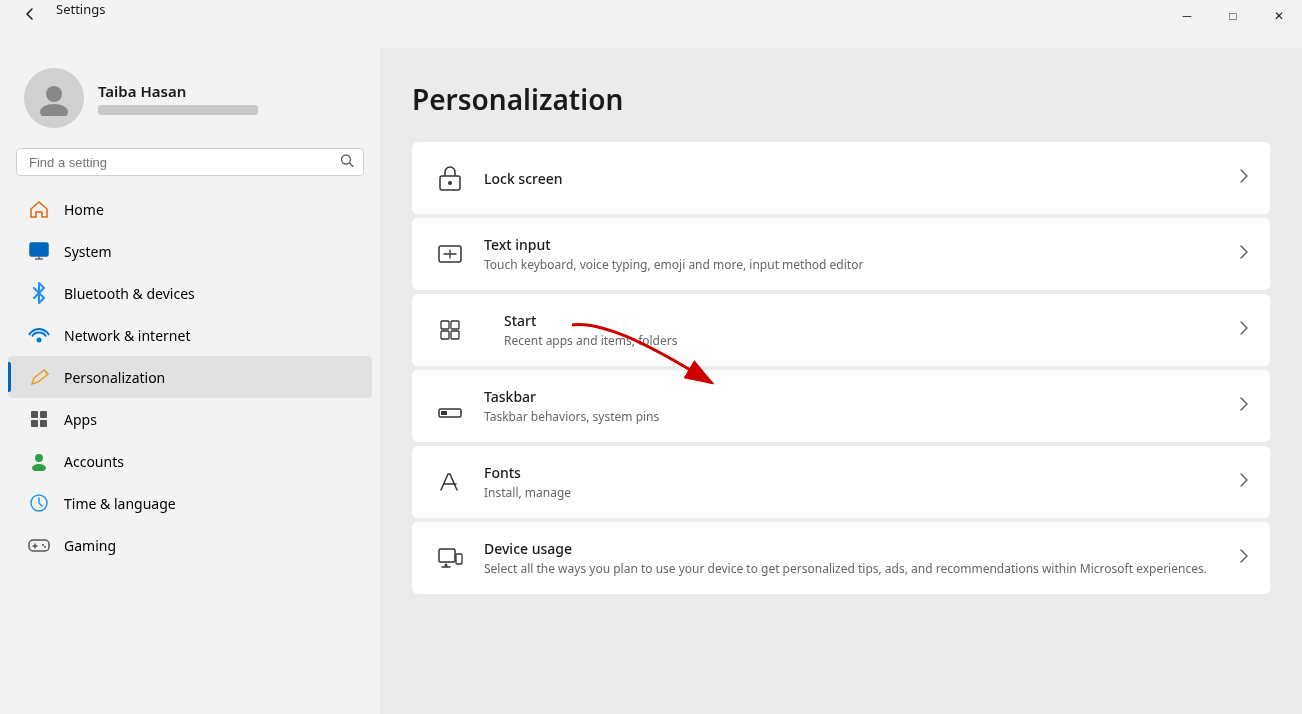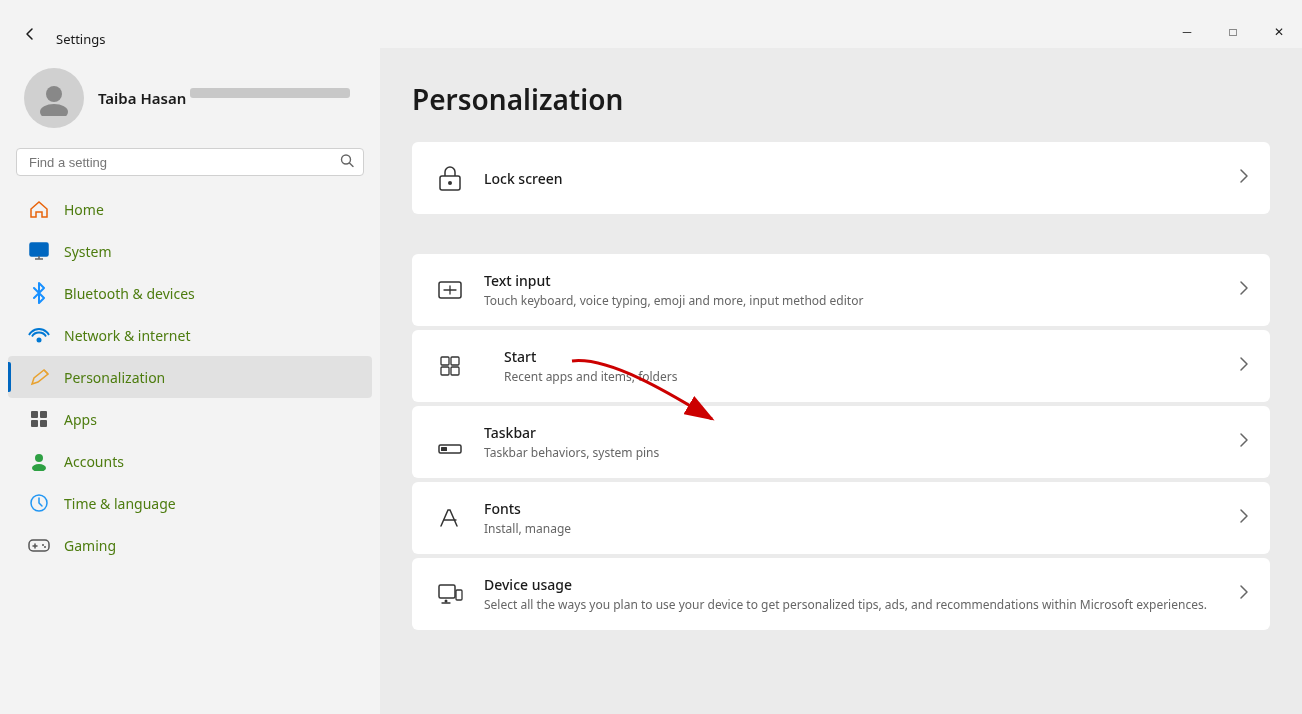--- a/index.html
+++ b/index.html
@@ -11,21 +11,21 @@
       overflow: hidden;
       display: flex;
       flex-direction: column;
     }
 
     
     .titlebar {
       background: #f3f3f3;
       height: 48px;
       display: flex;
-      align-items: flex-end;
+      align-items: flex-start;
       padding: 0 16px;
       gap: 12px;
       flex-shrink: 0;
     }
     .titlebar-back {
       width: 28px; height: 28px;
       border-radius: 4px;
       border: none;
       background: transparent;
       cursor: pointer;
@@ -79,21 +79,21 @@
     }
     .user-avatar {
       width: 60px; height: 60px;
       border-radius: 50%;
       background: #d0d0d0;
       display: flex; align-items: center; justify-content: center;
       font-size: 28px;
       color: #666;
       flex-shrink: 0;
     }
-    .user-info { display: flex; flex-direction: row; gap: 4px; }
+    .user-info { display: flex; flex-direction: column; gap: 4px; }
     .user-name { font-size: 15px; font-weight: 600; color: #1a1a1a; }
     .user-email-bar {
       width: 160px; height: 10px;
       background: #c8c8c8;
       border-radius: 3px;
     }
 
     .search-box {
       margin: 0 16px 12px 16px;
       position: relative;
@@ -120,21 +120,21 @@
 
     .nav-item {
       display: flex;
       align-items: center;
       gap: 14px;
       padding: 10px 20px;
       cursor: pointer;
       border-radius: 4px;
       margin: 0 8px;
       font-size: 14px;
-      color: #4d7c0f;
+      color: #000000;
       position: relative;
     }
     .nav-item.active {
       background: rgba(0,0,0,0.07);
     }
     .nav-item.active::before {
       content: '';
       position: absolute;
       left: 0; top: 6px; bottom: 6px;
       width: 3px;
@@ -360,21 +360,21 @@
               <circle cx="14" cy="19" r="2" fill="#333"></circle>
             </svg>
           </div>
           <div class="settings-item-text">
             <span class="settings-item-title">Lock screen</span>
           </div>
           <span class="settings-item-chevron"><svg width="12" height="18" viewBox="0 0 12 18" fill="none">
               <path d="M3 3L9 9L3 15" stroke="#666" stroke-width="1.5" stroke-linecap="round" stroke-linejoin="round"></path>
             </svg></span>
         </div>
-        <div class="settings-item" style="position: relative; margin-top: 36px;">
+        <div class="settings-item" style="position: relative;">
           <div class="settings-item-icon">
             <svg width="28" height="28" viewBox="0 0 28 28" fill="none">
               <rect x="3" y="6" width="22" height="16" rx="2" stroke="#333" stroke-width="1.5" fill="none"></rect>
               <path d="M8 14H20M14 10V18" stroke="#333" stroke-width="1.3" stroke-linecap="round"></path>
             </svg>
           </div>
           <div class="settings-item-text">
             <span class="settings-item-title">Text input</span>
             <span class="settings-item-desc">Touch keyboard, voice typing, emoji and more, input method editor</span>
           </div>

